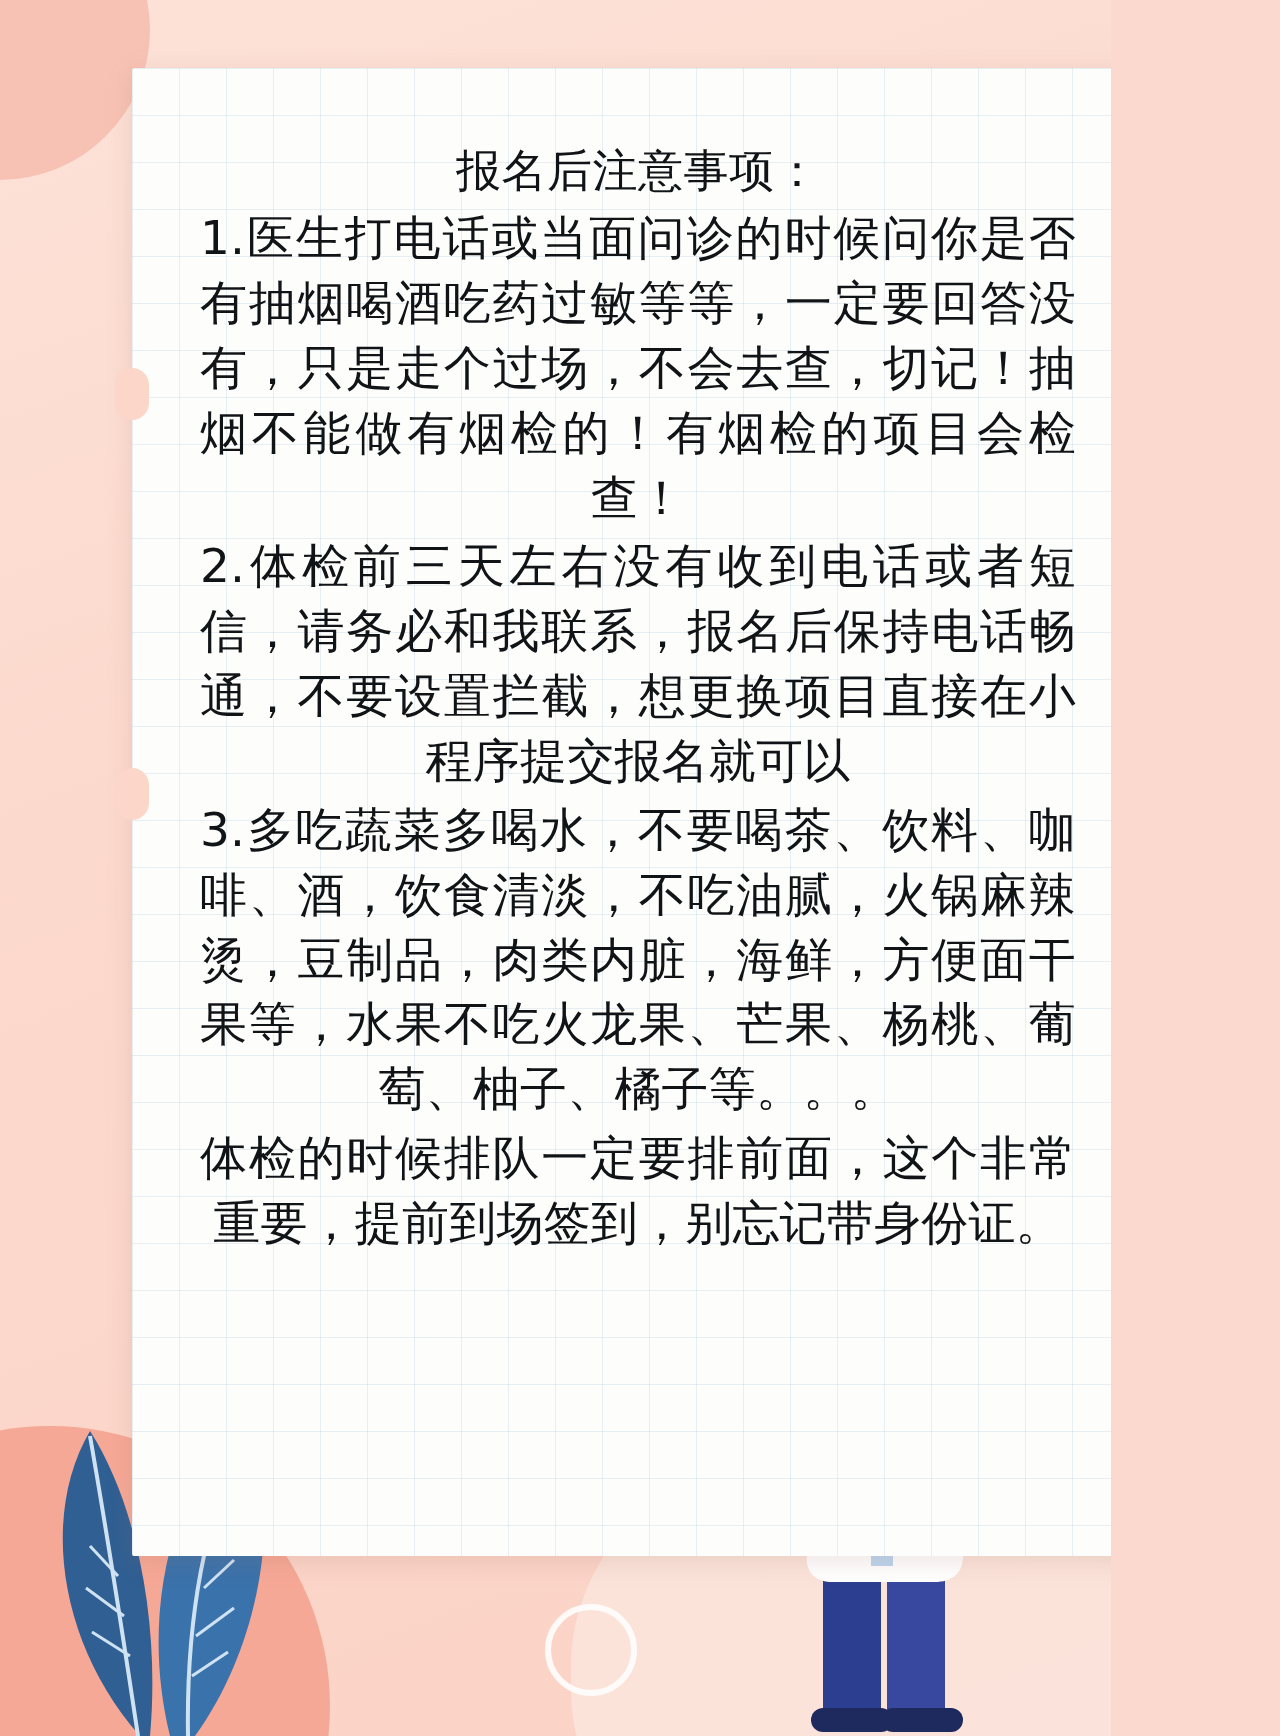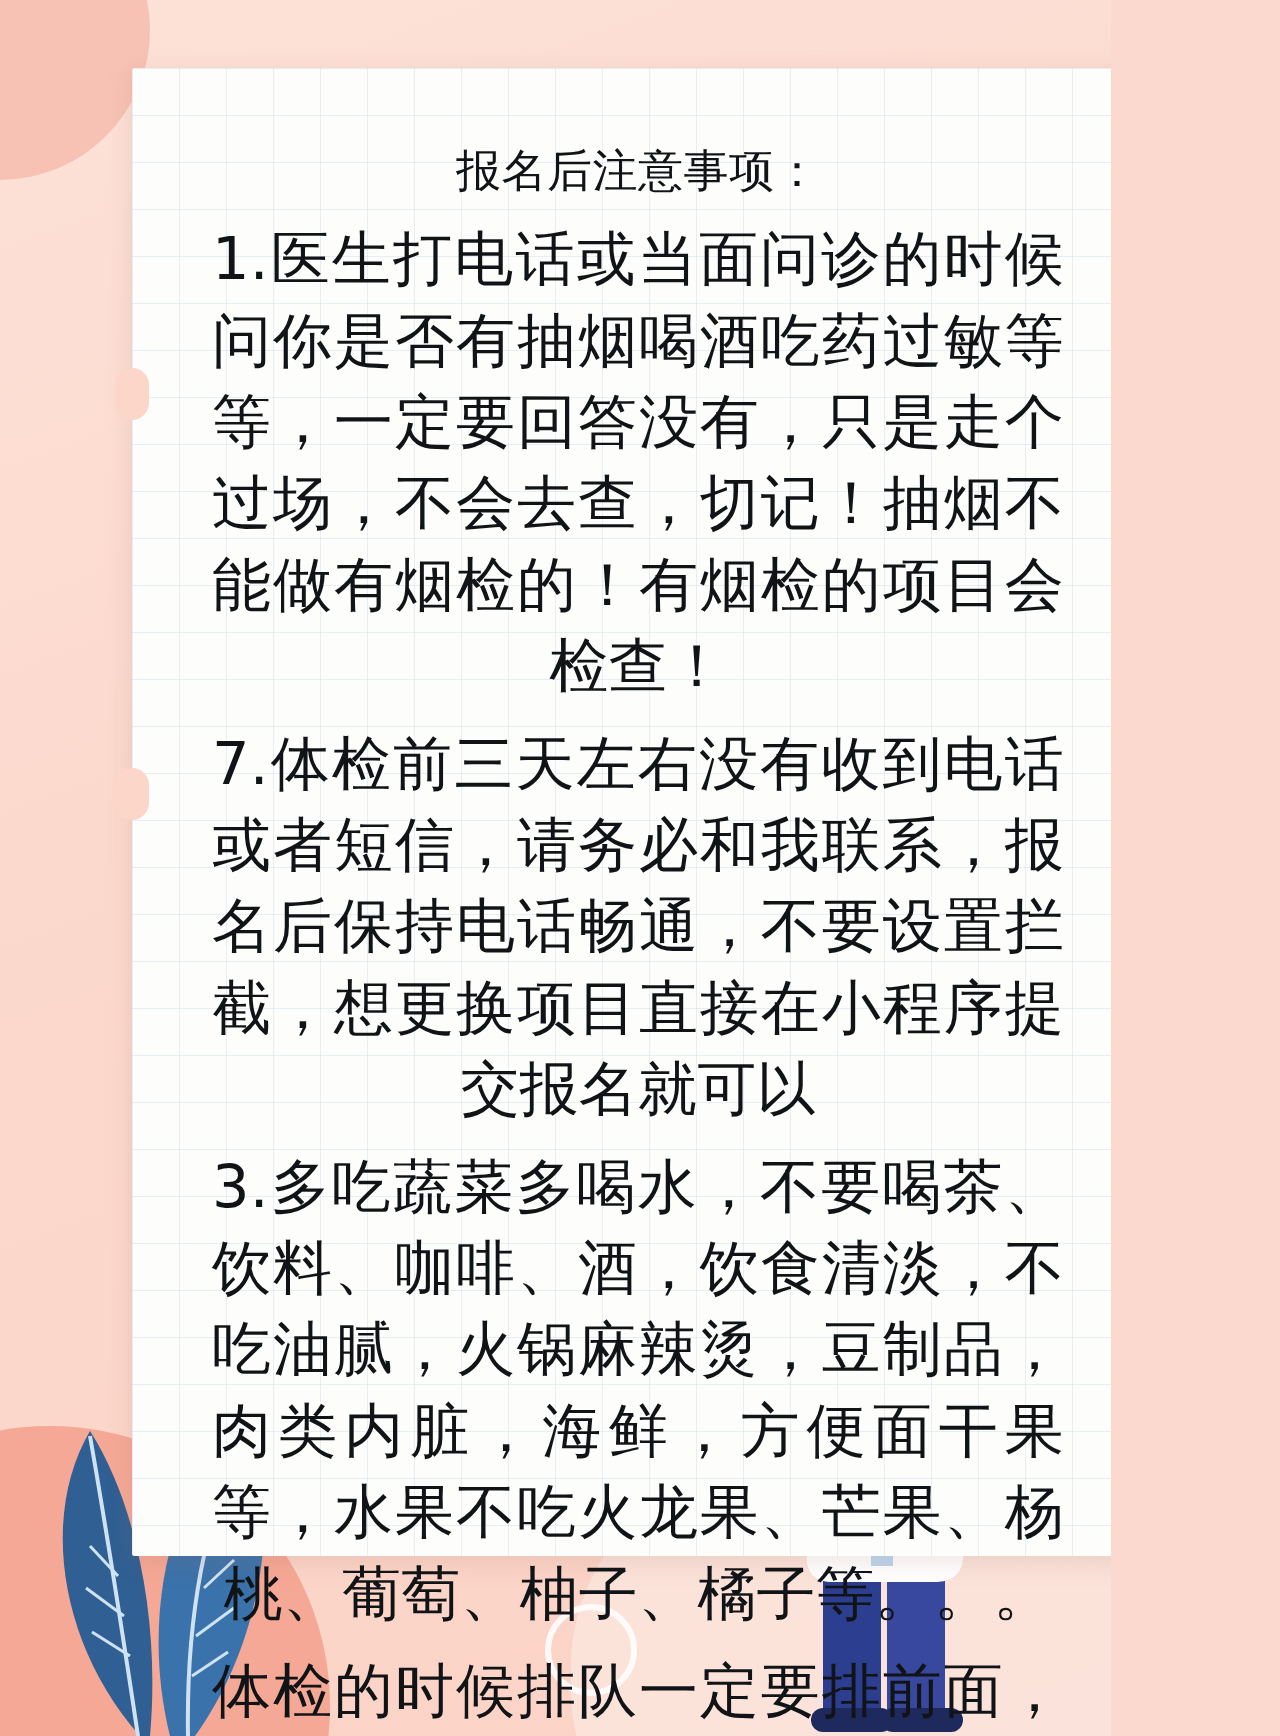--- a/index.html
+++ b/index.html
@@ -116,27 +116,27 @@
   .doc-title {
     font-family: "DejaVu Sans", "Liberation Sans", sans-serif;
     font-size: 45px;
     line-height: 1.38;
     color: #111417;
     text-align: center;
     letter-spacing: .5px;
   }
   .para {
     font-family: "DejaVu Sans", "Liberation Sans", sans-serif;
-    font-size: 59px;
+    font-size: 47px;
     line-height: 1.38;
     color: #111417;
     text-align: justify;
     text-align-last: center;
     letter-spacing: .2px;
-    margin: 16px;
+    margin: 4px;
   }
   .para + .para { margin-top: 0; }
 </style>
 </head>
 <body>
 
 <div class="poster">
 
   <div class="blob blob-top-left"></div>
   <div class="blob blob-right-1"></div>
@@ -188,19 +188,19 @@
 
   <div class="paper">
     <div class="notch left n1"></div>
     <div class="notch left n2"></div>
     <div class="notch right n1"></div>
     <div class="notch right n2"></div>
 
     <div class="paper-inner">
       <div class="doc-title">报名后注意事项：</div>
       <p class="para">1.医生打电话或当面问诊的时候问你是否有抽烟喝酒吃药过敏等等，一定要回答没有，只是走个过场，不会去查，切记！抽烟不能做有烟检的！有烟检的项目会检查！</p>
-      <p class="para">7.体检前三天左右没有收到电话或者短信，请务必和我联系，报名后保持电话畅通，不要设置拦截，想更换项目直接在小程序提交报名就可以</p>
+      <p class="para">2.体检前三天左右没有收到电话或者短信，请务必和我联系，报名后保持电话畅通，不要设置拦截，想更换项目直接在小程序提交报名就可以</p>
       <p class="para">3.多吃蔬菜多喝水，不要喝茶、饮料、咖啡、酒，饮食清淡，不吃油腻，火锅麻辣烫，豆制品，肉类内脏，海鲜，方便面干果等，水果不吃火龙果、芒果、杨桃、葡萄、柚子、橘子等。。。</p>
       <p class="para">体检的时候排队一定要排前面，这个非常重要，提前到场签到，别忘记带身份证。</p>
     </div>
   </div>
 
 </div>
 
 </body></html>

